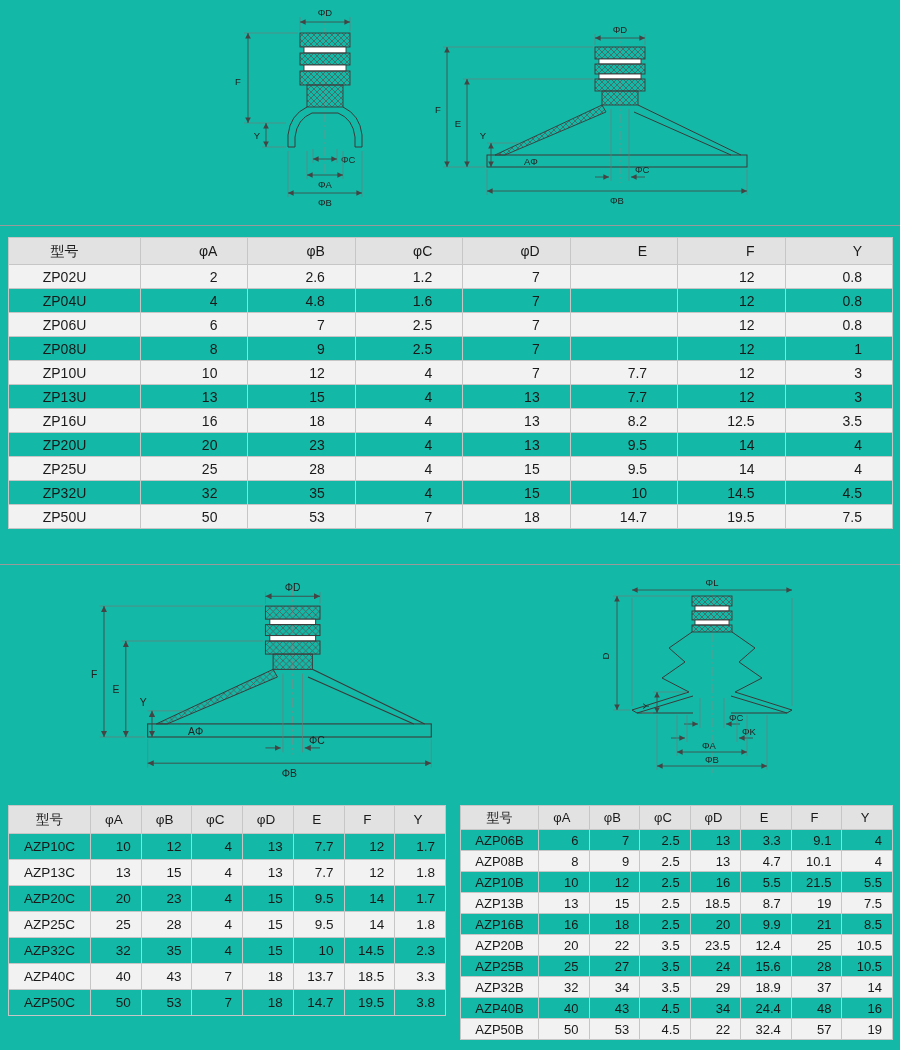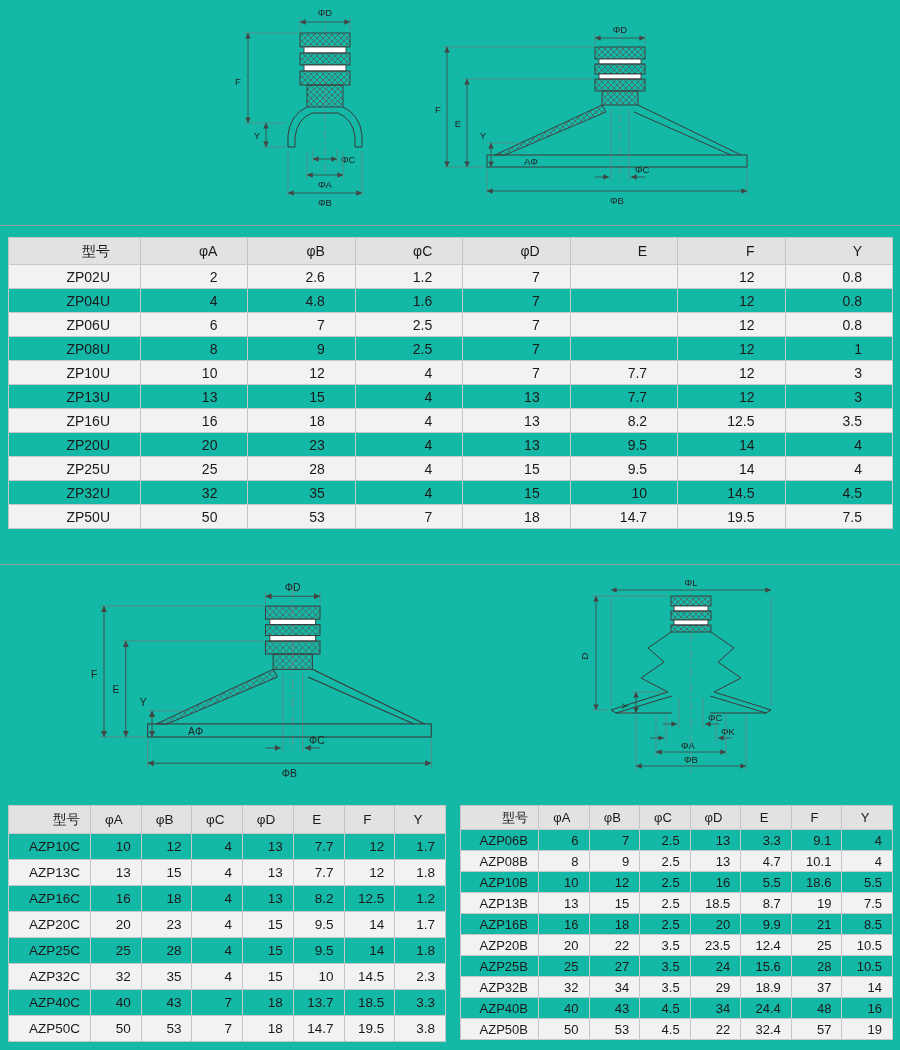--- a/index.html
+++ b/index.html
@@ -36,21 +36,21 @@
   table.dim-table { border-collapse: collapse; width: 100%; table-layout: fixed; border-top: 1px solid #9a9a9a; }
   .dim-table th, .dim-table td {
     border: 1px solid #c6c6c6;
     font-weight: normal;
     white-space: nowrap;
     overflow: hidden;
     line-height: 1;
     text-align: right;
   }
   .dim-table th { background: #e2e2e2; }
-  .dim-table th:first-child, .dim-table td:first-child { text-align: right; padding-left: 10px; }
+  .dim-table th:first-child, .dim-table td:first-child { text-align: center; padding-left: 10px; }
 
   
   .main-table th, .main-table td { font-size: 14px; padding-right: 30px; }
   .main-table th { height: 27px; }
   .main-table td { height: 24px; }
   .main-table th:first-child { width: 132px; }
   .main-table tbody tr:nth-child(odd) td { background: #f2f2f2; }
 
   
   .small-table th, .small-table td { padding-right: 10px; }
@@ -225,21 +225,21 @@
         <text class="dlabel" x="106" y="140" text-anchor="middle">AΦ</text>
 
         <line class="ext" x1="62" y1="144" x2="62" y2="170"></line>
         <line class="ext" x1="322" y1="144" x2="322" y2="170"></line>
         <line class="dim" x1="62" y1="166" x2="322" y2="166" marker-start="url(#arr)" marker-end="url(#arr)"></line>
         <text class="dlabel" x="192" y="179" text-anchor="middle">ΦB</text>
       </g>
     </svg>
   </div>
 
-  <div class="diagram" style="left:576px; top:578px;">
+  <div class="diagram" style="left:597px; top:578px;">
     <svg width="230" height="215" viewBox="0 0 230 215">
       <g>
         <line class="cl" x1="115" y1="4" x2="115" y2="195"></line>
         <rect class="hatch" x="95" y="18" width="40" height="10"></rect>
         <rect class="plain" x="98" y="28" width="34" height="5"></rect>
         <rect class="hatch" x="95" y="33" width="40" height="9"></rect>
         <rect class="plain" x="98" y="42" width="34" height="5"></rect>
         <rect class="hatch" x="95" y="47" width="40" height="7"></rect>
         <path class="outline" d="M95,54 L72,70 L88,84 L65,100 L92,114 L35,132 L40,135 L96,118"></path>
         <path class="outline" d="M135,54 L158,70 L142,84 L165,100 L138,114 L195,132 L190,135 L134,118"></path>
@@ -448,30 +448,20 @@
             <td>AZP13C</td>
             <td>13</td>
             <td>15</td>
             <td>4</td>
             <td>13</td>
             <td>7.7</td>
             <td>12</td>
             <td>1.8</td>
           </tr>
           <tr>
-            <td>AZP16C</td>
-            <td>16</td>
-            <td>18</td>
-            <td>4</td>
-            <td>13</td>
-            <td>8.2</td>
-            <td>12.5</td>
-            <td>1.2</td>
-          </tr>
-          <tr>
             <td>AZP20C</td>
             <td>20</td>
             <td>23</td>
             <td>4</td>
             <td>15</td>
             <td>9.5</td>
             <td>14</td>
             <td>1.7</td>
           </tr>
           <tr>
@@ -553,21 +543,21 @@
             <td>10.1</td>
             <td>4</td>
           </tr>
           <tr>
             <td>AZP10B</td>
             <td>10</td>
             <td>12</td>
             <td>2.5</td>
             <td>16</td>
             <td>5.5</td>
-            <td>18.6</td>
+            <td>21.5</td>
             <td>5.5</td>
           </tr>
           <tr>
             <td>AZP13B</td>
             <td>13</td>
             <td>15</td>
             <td>2.5</td>
             <td>18.5</td>
             <td>8.7</td>
             <td>19</td>

